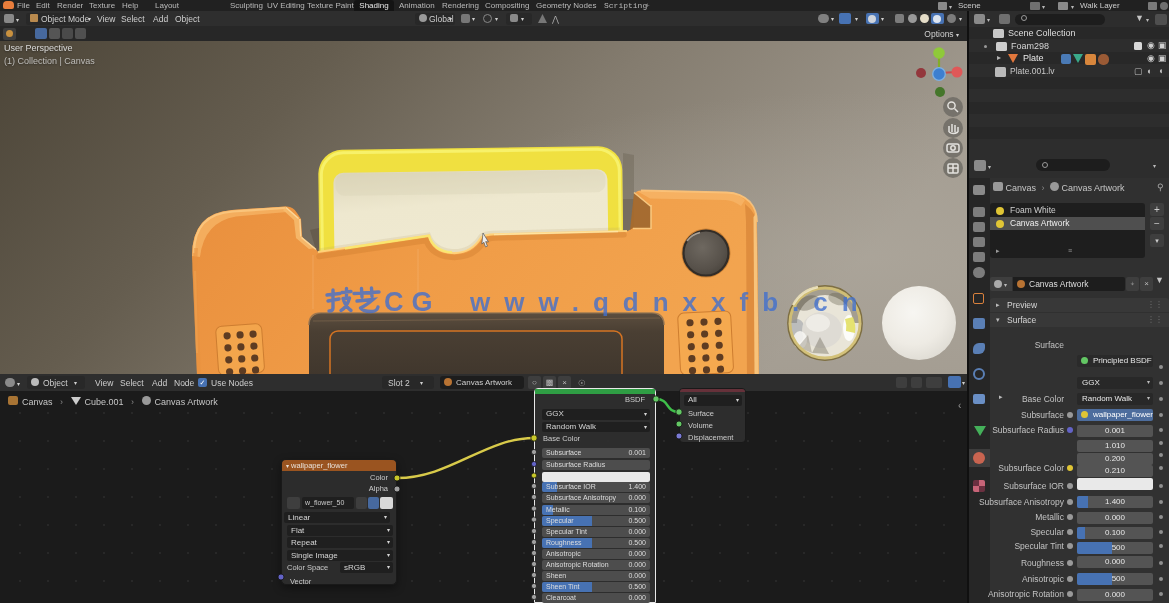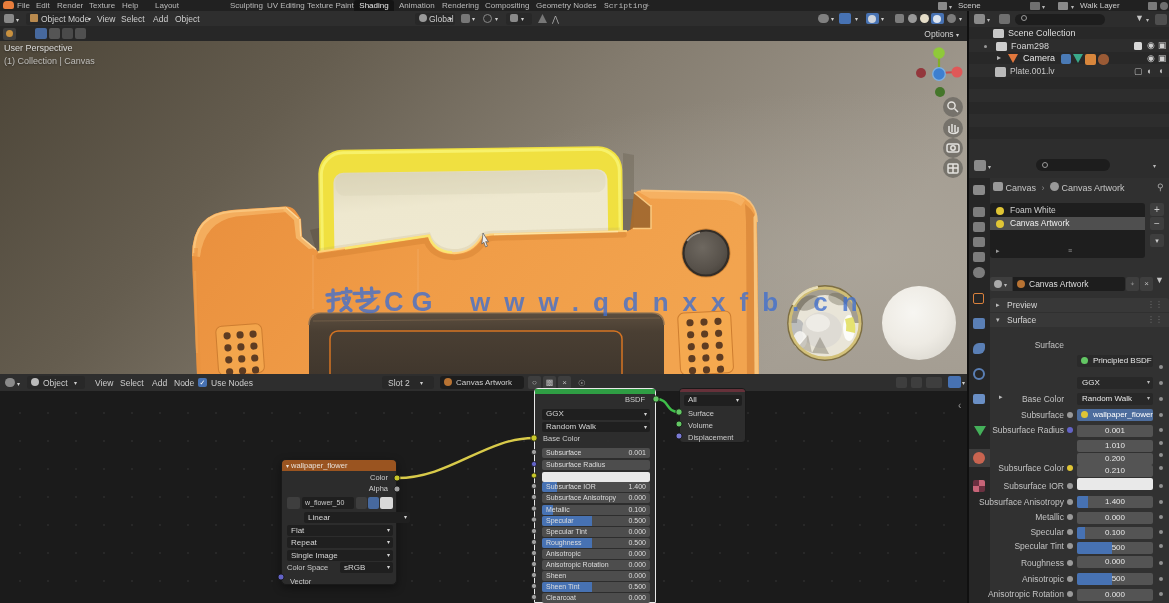--- a/index.html
+++ b/index.html
@@ -328,32 +328,39 @@
       <span class="abs" style="left:543px;top:2px;width:13px;height:13px;background:#3e3e3e;border-radius:2px;color:#bbb;font-size:8px;text-align:center;line-height:13px;">▩</span>
       <span class="abs" style="left:558px;top:2px;width:13px;height:13px;background:#3e3e3e;border-radius:2px;color:#bbb;font-size:8px;text-align:center;line-height:13px;">×</span>
       <span class="abs" style="left:578px;top:3.5px;color:#aaa;">☉</span>
       <span class="abs" style="left:896px;top:3px;width:11px;height:11px;background:#3e3e3e;border-radius:2px;"></span>
       <span class="abs" style="left:911px;top:3px;width:11px;height:11px;background:#3e3e3e;border-radius:2px;"></span>
       <span class="abs" style="left:926px;top:3px;width:16px;height:11px;background:#3e3e3e;border-radius:2px;"></span>
       <span class="abs" style="left:948px;top:2px;width:13px;height:12px;background:#4772b3;border-radius:2px;"></span>
       <span class="abs" style="left:962px;top:5px;font-size:6px;">▾</span>
     </div>
 
+    <div class="abs" style="left:8px;top:22px;height:14px;font-size:9px;color:#c6c6c6;white-space:nowrap;">
+      <span style="display:inline-block;width:10px;height:9px;background:#a87434;border-radius:2px;margin-right:4px;"></span>Canvas
+      <span style="color:#8a8a8a;margin:0 5px;">›</span>
+      <span style="display:inline-block;width:0;height:0;border-left:5px solid transparent;border-right:5px solid transparent;border-top:8px solid #ccc;margin-right:4px;"></span>Cube.001
+      <span style="color:#8a8a8a;margin:0 5px;">›</span>
+      <span style="display:inline-block;width:9px;height:9px;background:#999;border-radius:5px;margin-right:4px;"></span>Canvas Artwork
+    </div>
     <div class="abs" style="left:958px;top:26px;font-size:10px;color:#999;">‹</div>
 
     <div class="abs" style="left:281px;top:85px;width:116px;height:126px;background:rgba(45,45,45,0.96);border:1px solid #191919;border-radius:5px;box-shadow:0 3px 8px rgba(0,0,0,0.4);">
       <div class="abs" style="left:0;top:0;width:114px;height:11px;background:#9a5420;border-radius:4px 4px 0 0;color:#e8e0d8;font-size:7.5px;padding-left:4px;line-height:11px;white-space:nowrap;overflow:hidden;"><span style="font-size:6px;">▾</span> wallpaper_flower</div>
       <div class="abs" style="right:8px;top:13px;font-size:7.5px;color:#ccc;">Color</div>
       <div class="abs" style="right:8px;top:24px;font-size:7.5px;color:#ccc;">Alpha</div>
       <div class="abs" style="left:5px;top:37px;width:13px;height:12px;background:#3e3e3e;border-radius:2px;"></div>
       <div class="abs" style="left:20px;top:37px;width:52px;height:12px;background:#1f1f1f;border-radius:2px;color:#c9c9c9;font-size:7px;line-height:12px;padding-left:3px;overflow:hidden;">w_flower_50</div>
       <div class="abs" style="left:74px;top:37px;width:11px;height:12px;background:#3e3e3e;border-radius:2px;"></div>
       <div class="abs" style="left:86px;top:37px;width:11px;height:12px;background:#47699e;border-radius:2px;"></div>
       <div class="abs" style="left:98px;top:37px;width:13px;height:12px;background:#d8d8d8;border-radius:2px;"></div>
-      <div class="ddrow" style="left:22px;top:52px;width:106px;height:11px;line-height:11px;padding-left:4px;background:#1f1f1f;">Linear<span style="position:absolute;right:3px;font-size:6px;">▾</span></div>
+      <div class="ddrow" style="left:2px;top:52px;width:106px;height:11px;line-height:11px;padding-left:4px;background:#1f1f1f;">Linear<span style="position:absolute;right:3px;font-size:6px;">▾</span></div>
       <div class="ddrow" style="left:5px;top:64.5px;width:106px;height:11px;line-height:11px;padding-left:4px;background:#1f1f1f;">Flat<span style="position:absolute;right:3px;font-size:6px;">▾</span></div>
       <div class="ddrow" style="left:5px;top:77px;width:106px;height:11px;line-height:11px;padding-left:4px;background:#1f1f1f;">Repeat<span style="position:absolute;right:3px;font-size:6px;">▾</span></div>
       <div class="ddrow" style="left:5px;top:89.5px;width:106px;height:11px;line-height:11px;padding-left:4px;background:#1f1f1f;">Single Image<span style="position:absolute;right:3px;font-size:6px;">▾</span></div>
       <div class="abs" style="left:5px;top:102px;font-size:7.5px;color:#c9c9c9;line-height:11px;">Color Space</div>
       <div class="ddrow" style="left:58px;top:102px;width:53px;height:11px;line-height:11px;padding-left:4px;background:#1f1f1f;">sRGB<span style="position:absolute;right:3px;font-size:6px;">▾</span></div>
       <div class="abs" style="left:8px;top:117px;font-size:7.5px;color:#ccc;">Vector</div>
     </div>
 
     <div class="abs" style="left:534px;top:14px;width:122px;height:215px;background:rgba(46,46,46,0.97);border:1px solid #e8e8e8;border-radius:4px 4px 0 0;">
       <div class="abs" style="left:0;top:0;width:120px;height:5px;background:#2f9e44;"></div>
@@ -485,21 +492,21 @@
       <div class="abs" style="left:24px;top:18px;width:11px;height:9px;background:#c8c8c8;border-radius:1.5px;"></div>
       <div class="txt" style="left:39px;top:17px;font-size:9px;color:#dedede;">Scene Collection</div>
       <div class="abs" style="left:15px;top:34px;width:3px;height:3px;background:#999;border-radius:2px;"></div>
       <div class="abs" style="left:27px;top:31px;width:11px;height:9px;background:#cfcfcf;border-radius:1.5px;"></div>
       <div class="txt" style="left:42px;top:30px;font-size:9px;color:#d5d5d5;">Foam298</div>
       <div class="abs" style="left:165px;top:31px;width:8px;height:8px;background:#d8d8d8;border-radius:1.5px;"></div>
       <div class="txt" style="left:178px;top:29px;font-size:9px;color:#cfcfcf;">◉</div>
       <div class="txt" style="left:189px;top:29px;font-size:9px;color:#cfcfcf;">▣</div>
       <div class="txt" style="left:28px;top:42px;font-size:8px;color:#b5b5b5;">▸</div>
       <div class="abs" style="left:39px;top:43px;width:0;height:0;border-left:5.5px solid transparent;border-right:5.5px solid transparent;border-top:9px solid #e2773c;"></div>
-      <div class="txt" style="left:54px;top:42px;font-size:9px;color:#e8e8e8;">Camera</div>
+      <div class="txt" style="left:54px;top:42px;font-size:9px;color:#e8e8e8;">Plate</div>
       <div class="abs" style="left:92px;top:43px;width:10px;height:10px;background:#4a7ab5;border-radius:2px;"></div>
       <div class="abs" style="left:104px;top:43px;width:0;height:0;border-left:5px solid transparent;border-right:5px solid transparent;border-top:9px solid #3aa98a;"></div>
       <div class="abs" style="left:116px;top:43px;width:11px;height:11px;background:#d8863c;border-radius:2px;"></div>
       <div class="abs" style="left:129px;top:43px;width:11px;height:11px;background:#9a5a35;border-radius:5px;"></div>
       <div class="txt" style="left:178px;top:42px;font-size:9px;color:#cfcfcf;">◉</div>
       <div class="txt" style="left:189px;top:42px;font-size:9px;color:#cfcfcf;">▣</div>
       <div class="abs" style="left:26px;top:56px;width:11px;height:10px;background:#b9b9b9;border-radius:1.5px;"></div>
       <div class="txt" style="left:41px;top:55px;font-size:8.5px;color:#c9c9c9;">Plate.001.lv</div>
       <div class="txt" style="left:165px;top:55px;font-size:9px;color:#bfbfbf;">▢</div>
       <div class="txt" style="left:178px;top:55px;font-size:9px;color:#bfbfbf;">◐</div>

